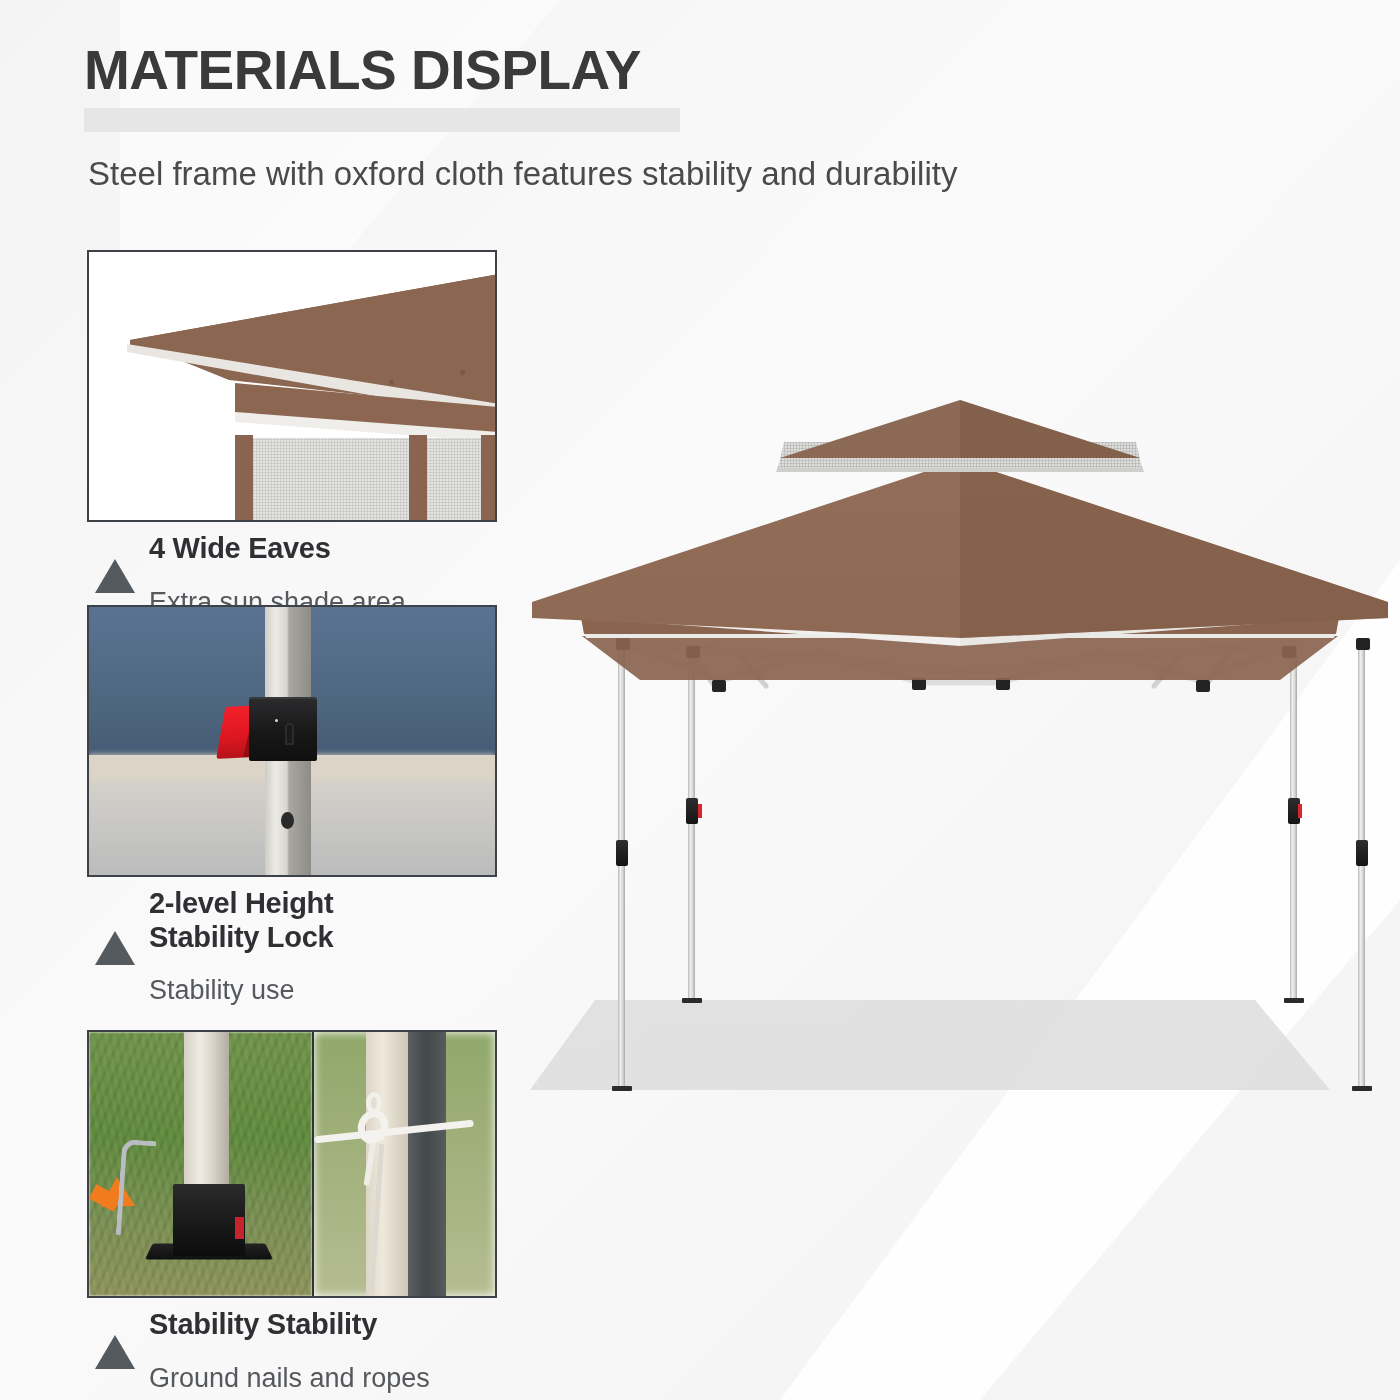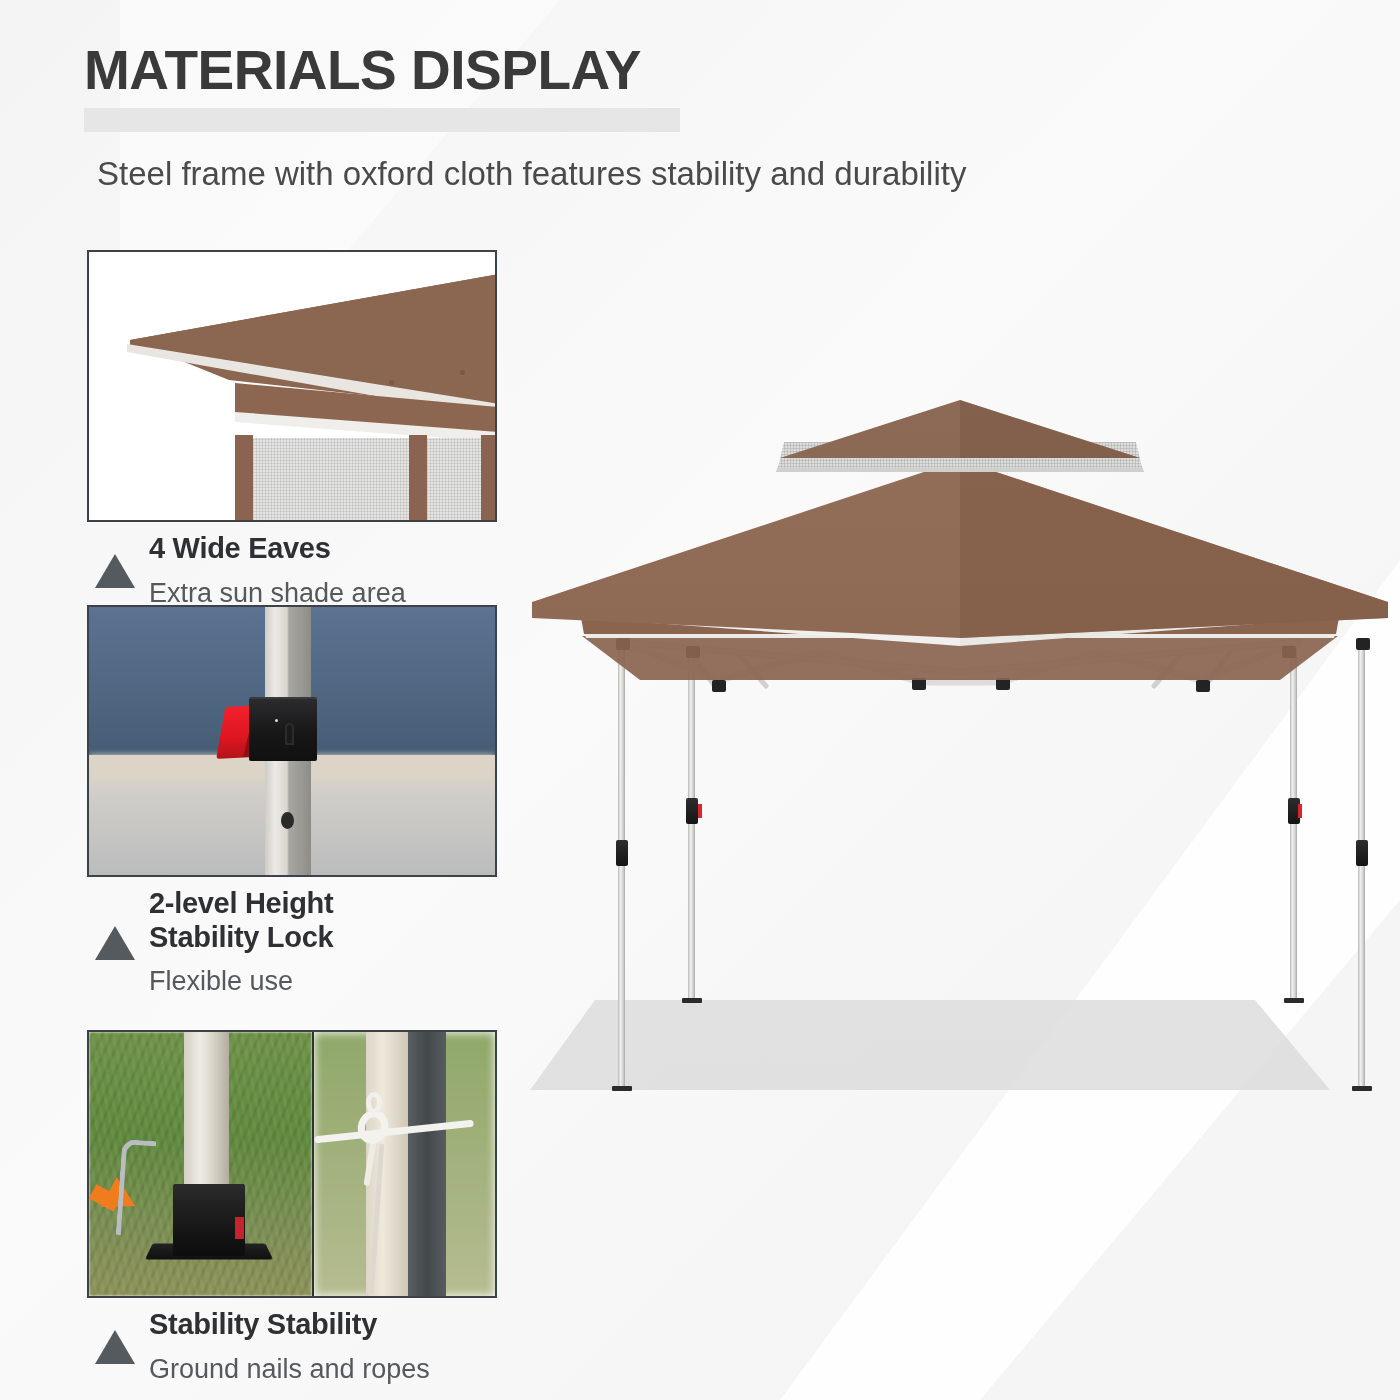--- a/index.html
+++ b/index.html
@@ -56,21 +56,21 @@
   #page-title {
     position: relative;
     font-size: 55px;
     font-weight: bold;
     letter-spacing: -0.5px;
     color: #3a3a3a;
     line-height: 1.05;
   }
   #page-subtitle {
     position: absolute;
-    left: 13px; top: 113px;
+    left: 4px; top: 113px;
     font-size: 33px;
     font-weight: 300;
     color: #4a4a4a;
     white-space: nowrap;
   }
 
   
   .feature { position: absolute; left: 87px; width: 410px; }
 
   .thumb {
@@ -101,21 +101,21 @@
     font-weight: bold;
     color: #2e3033;
     line-height: 1.16;
     letter-spacing: -0.3px;
   }
   .cap-sub {
     font-size: 27px;
     font-weight: 300;
     color: #55585c;
     line-height: 1.3;
-    margin-top: 10px;
+    margin-top: 19px;
   }
 
   
   #thumb-eaves { height: 272px; background: #ffffff; }
   .eave-roof {
     position: absolute; left: 0; top: 0; width: 100%; height: 100%;
     background: #87624d;
     clip-path: polygon(41px 88px, 410px 22px, 410px 160px, 41px 95px);
   }
   .eave-roof2 {
@@ -489,21 +489,21 @@
       <div class="lk-lock-body"></div>
       <div class="lk-lock-slot"></div>
       <div class="lk-pin"></div>
       <div class="lk-dot"></div>
     </div>
     <div class="caption-row">
       <div class="marker-tri"></div>
       <div class="caption-text">
         <div class="cap-head">2-level Height</div>
         <div class="cap-head">Stability Lock</div>
-        <div class="cap-sub">Flexible use</div>
+        <div class="cap-sub">Stability use</div>
       </div>
     </div>
   </div>
 
   <div class="feature" style="top:1030px;">
     <div class="thumb" id="thumb-stab">
       <div class="st-left">
         <div class="grass grass-blur"></div>
         <div class="st-arrow-tail"></div>
         <div class="st-arrow"></div>

